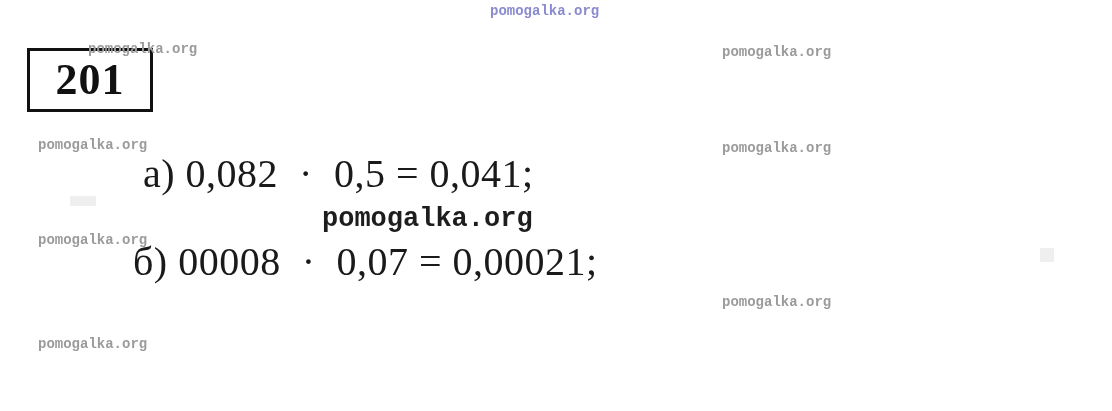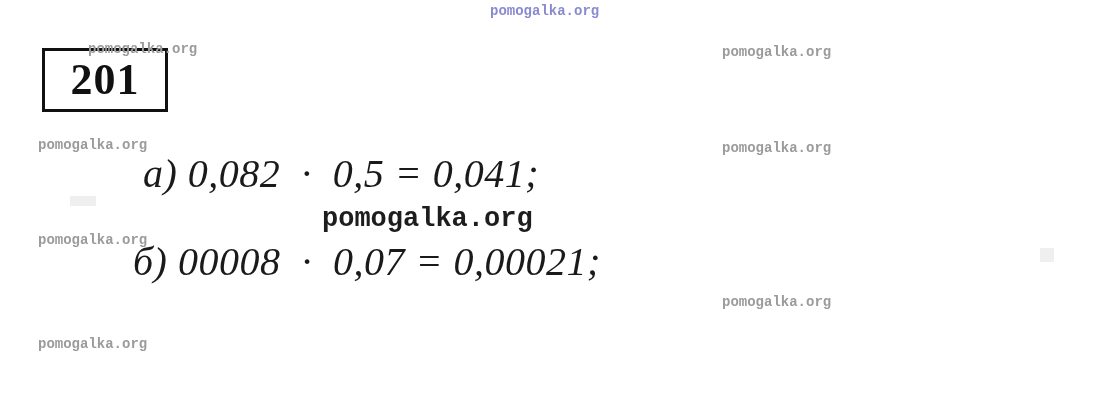--- a/index.html
+++ b/index.html
@@ -26,41 +26,39 @@
     left: 27px;
     top: 48px;
     width: 120px;
     height: 58px;
     border: 3px solid #111;
     display: flex;
     align-items: center;
     justify-content: center;
     background: #fff;
     z-index: 5;
-    margin-left: 15px;
   }
   .ex-number span {
     font-family: "Liberation Serif", serif;
     font-size: 44px;
     font-weight: bold;
     letter-spacing: 1px;
     color: #111;
     line-height: 1;
   }
 
   
   .eq-line {
     position: absolute;
     font-family: "Liberation Serif", serif;
     font-size: 40px;
     color: #1a1a1a;
     white-space: pre;
     z-index: 4;
     letter-spacing: 0.5px;
-    font-style: italic;
   }
   .eq-a { left: 143px; top: 150px; }
   .eq-b { left: 133px; top: 238px; }
   .eq-v { left: 143px; top: 330px; }
 
   
   .wm {
     position: absolute;
     font-family: Liberation Mono, monospace;
     font-weight: bold;

